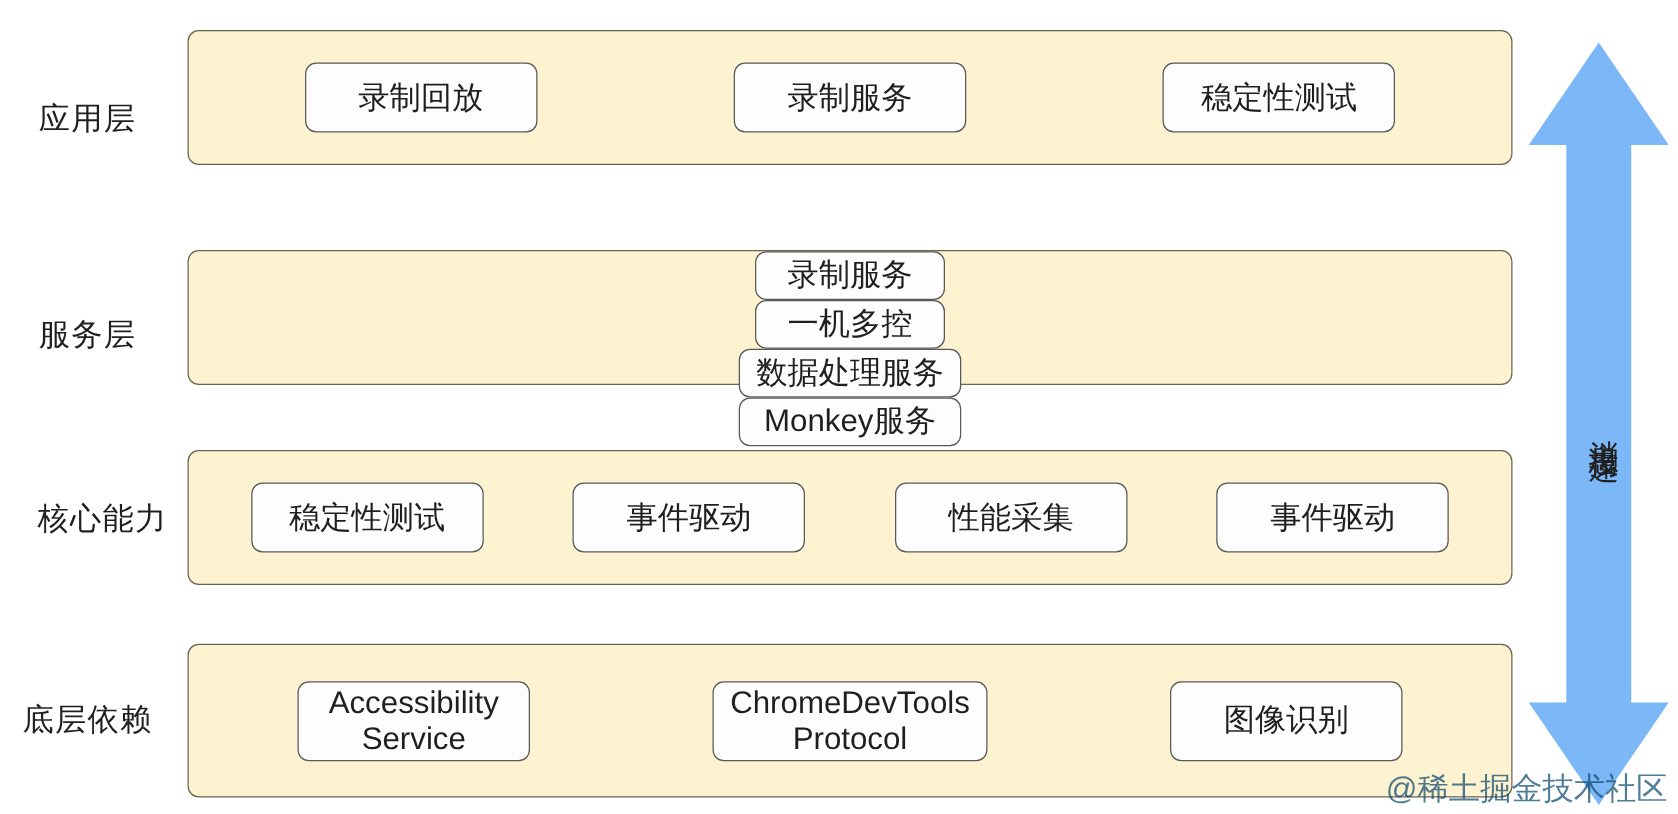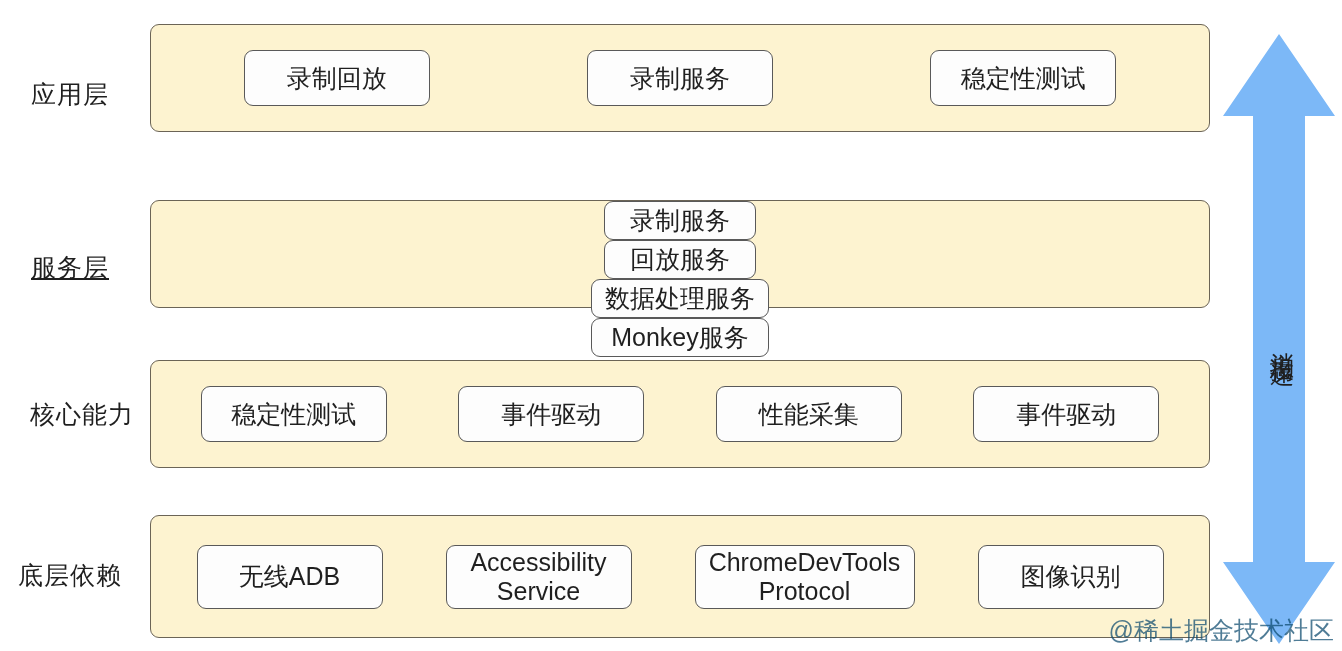--- a/index.html
+++ b/index.html
@@ -137,43 +137,42 @@
   <div class="layer-row row1">
     <div class="layer-label" style="top:78px;">应用层</div>
     <div class="layer-band" style="top:24px;height:108px;">
       <div class="node n0">录制回放</div>
       <div class="node n1">录制服务</div>
       <div class="node n3">稳定性测试</div>
     </div>
   </div>
 
   <div class="layer-row row2">
-    <div class="layer-label" style="top:251px;text-decoration:underline;">服务层</div>
+    <div class="layer-label" style="top:251px;">服务层</div>
     <div class="layer-band" style="top:200px;height:108px;flex-direction:column;">
       <div class="node n0">录制服务</div>
-      <div class="node n1">回放服务</div>
+      <div class="node n1">一机多控</div>
       <div class="node n2">数据处理服务</div>
       <div class="node n4">Monkey服务</div>
     </div>
   </div>
 
   <div class="layer-row row3">
     <div class="layer-label" style="top:398px;padding-left:12px;">核心能力</div>
     <div class="layer-band" style="top:360px;height:108px;">
       <div class="node n0">稳定性测试</div>
       <div class="node n1">事件驱动</div>
       <div class="node n2">性能采集</div>
       <div class="node n3">事件驱动</div>
     </div>
   </div>
 
   <div class="layer-row row4">
     <div class="layer-label" style="top:559px;">底层依赖</div>
     <div class="layer-band" style="top:515px;height:123px;">
-      <div class="node n0">无线ADB</div>
       <div class="node n1">Accessibility
 Service</div>
       <div class="node n2">ChromeDevTools
 Protocol</div>
       <div class="node n3">图像识别</div>
     </div>
   </div>
 
   <div id="arrow-group">
     <svg id="arrow-svg" width="120" height="618" viewBox="0 0 120 618">

